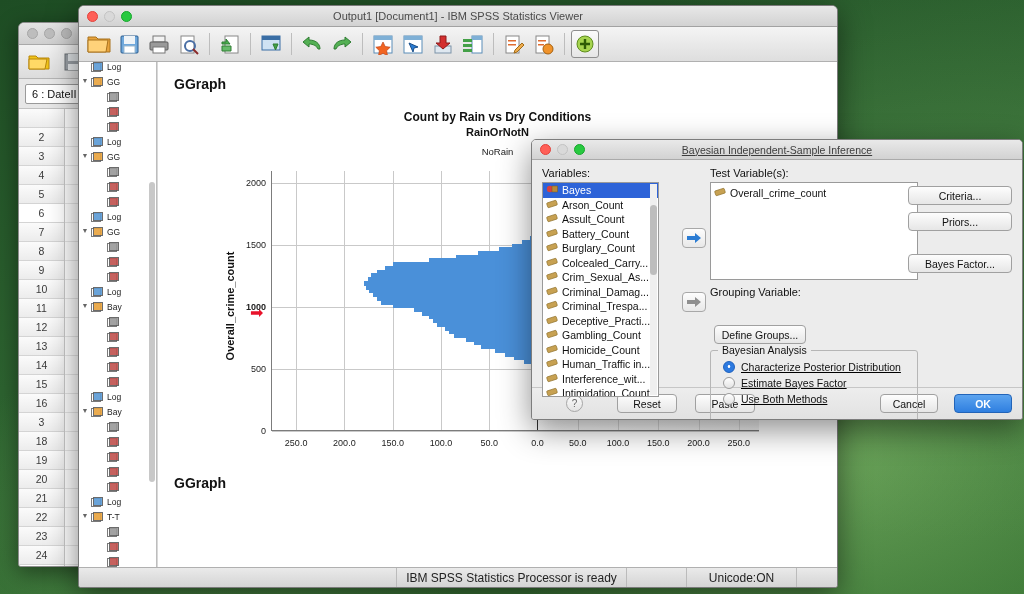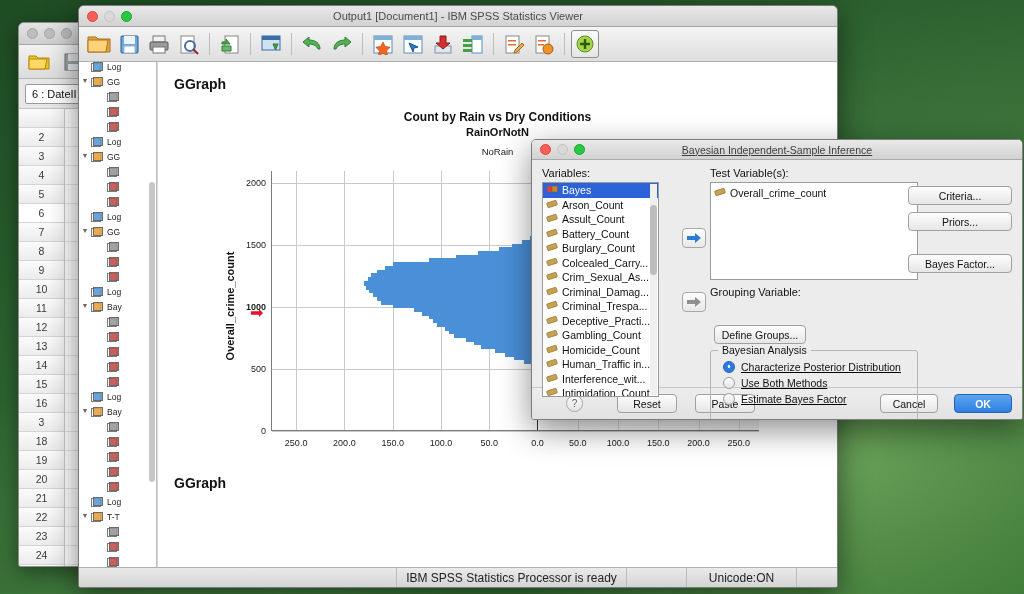--- a/index.html
+++ b/index.html
@@ -956,25 +956,25 @@
 
     <div class="group" style="left:178px;top:190px;width:208px;height:81px;text-decoration:underline;">
       <div class="group-legend">Bayesian Analysis</div>
       <div id="analysis-options" style="padding:8px 0 0 12px;">
           <div class="radio-row">
             <span class="radio on"></span>
             <span>Characterize Posterior Distribution</span>
           </div>
           <div class="radio-row">
             <span class="radio"></span>
-            <span>Use Both Methods</span>
+            <span>Estimate Bayes Factor</span>
           </div>
           <div class="radio-row">
             <span class="radio"></span>
-            <span>Estimate Bayes Factor</span>
+            <span>Use Both Methods</span>
           </div>
         </div>
     </div>
 
     <div class="btn" style="position:absolute;right:10px;top:26px;width:104px;">Criteria...</div>
     <div class="btn" style="position:absolute;right:10px;top:52px;width:104px;">Priors...</div>
     <div class="btn" style="position:absolute;right:10px;top:94px;width:104px;">Bayes Factor...</div>
   </div>
 
   <div class="dlg-footer">

